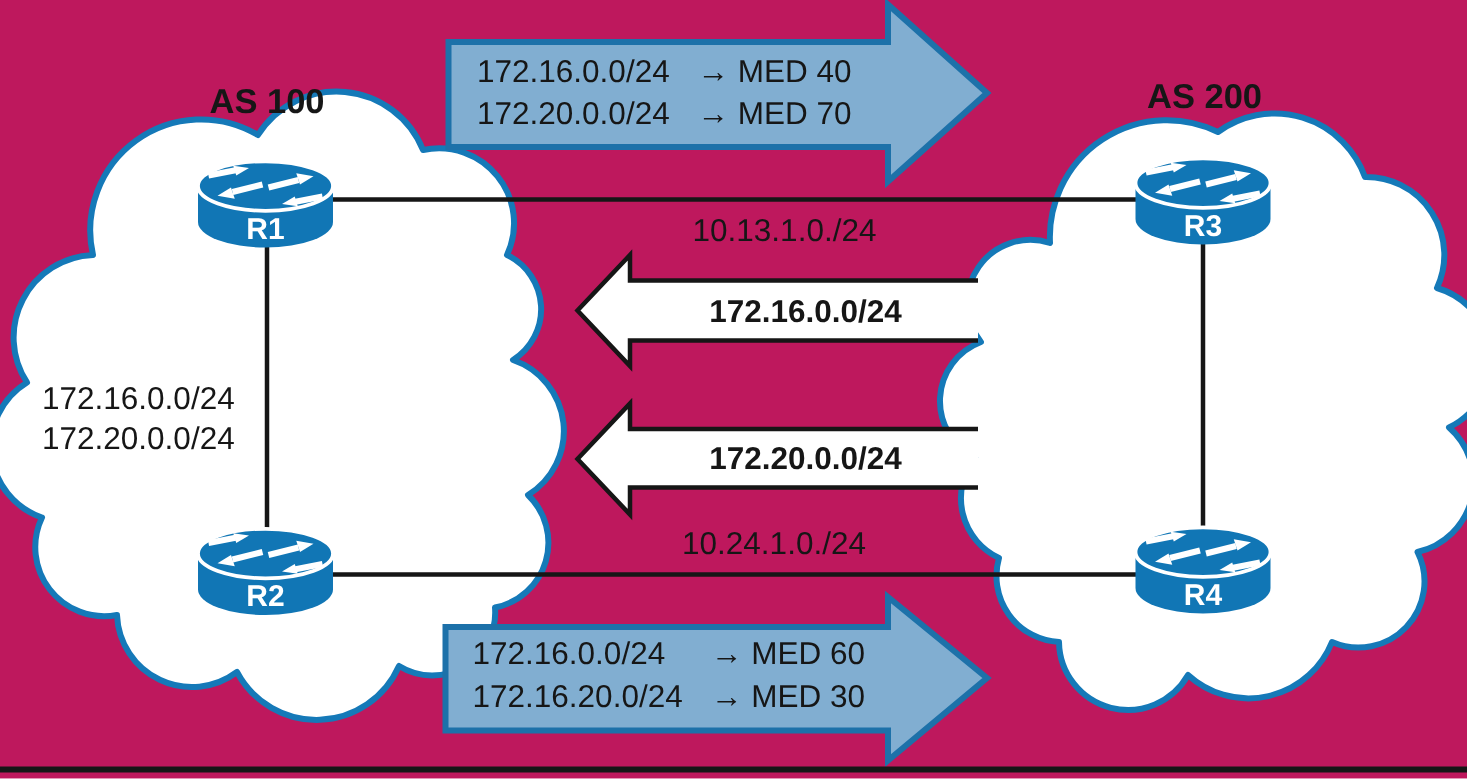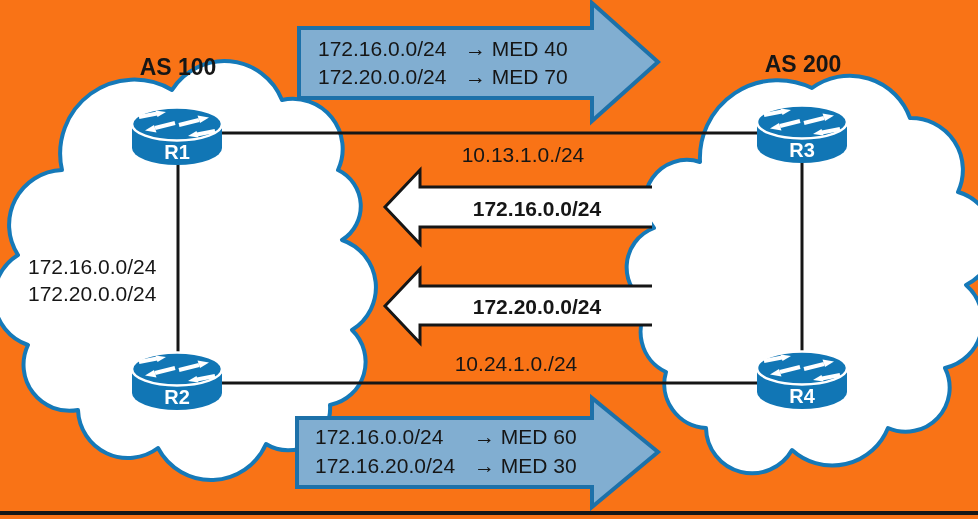--- a/index.html
+++ b/index.html
@@ -3,21 +3,21 @@
 <meta charset="utf-8">
 <style>
   :root{
     --router-blue:#1176b5;
     --cloud-stroke:#1579b8;
     --med-arrow-fill:#81aed1;
     --med-arrow-stroke:#1d71a9;
     --line-black:#161616;
   }
   html,body{margin:0;padding:0;background:#ffffff;}
-  .stage{position:relative;width:978px;height:519px;background:#f97316;overflow:hidden;
+  .stage{position:relative;width:978px;height:519px;background:#be185d;overflow:hidden;
          font-family:"Liberation Sans", sans-serif;}
   svg{display:block;}
   .cloud{fill:#ffffff;stroke:var(--cloud-stroke);stroke-width:4;stroke-linejoin:round;}
   .link{stroke:var(--line-black);stroke-width:3;fill:none;}
   .med-arrow{fill:var(--med-arrow-fill);stroke:var(--med-arrow-stroke);stroke-width:4;stroke-linejoin:miter;}
   .route-arrow{fill:#ffffff;stroke:var(--line-black);stroke-width:3;stroke-linejoin:miter;}
   .lbl{fill:var(--line-black);font-size:21px;}
   .lbl-bold{fill:var(--line-black);font-size:21px;font-weight:bold;}
   .as-lbl{fill:var(--line-black);font-size:23px;font-weight:bold;}
   .router-body{fill:var(--router-blue);}

